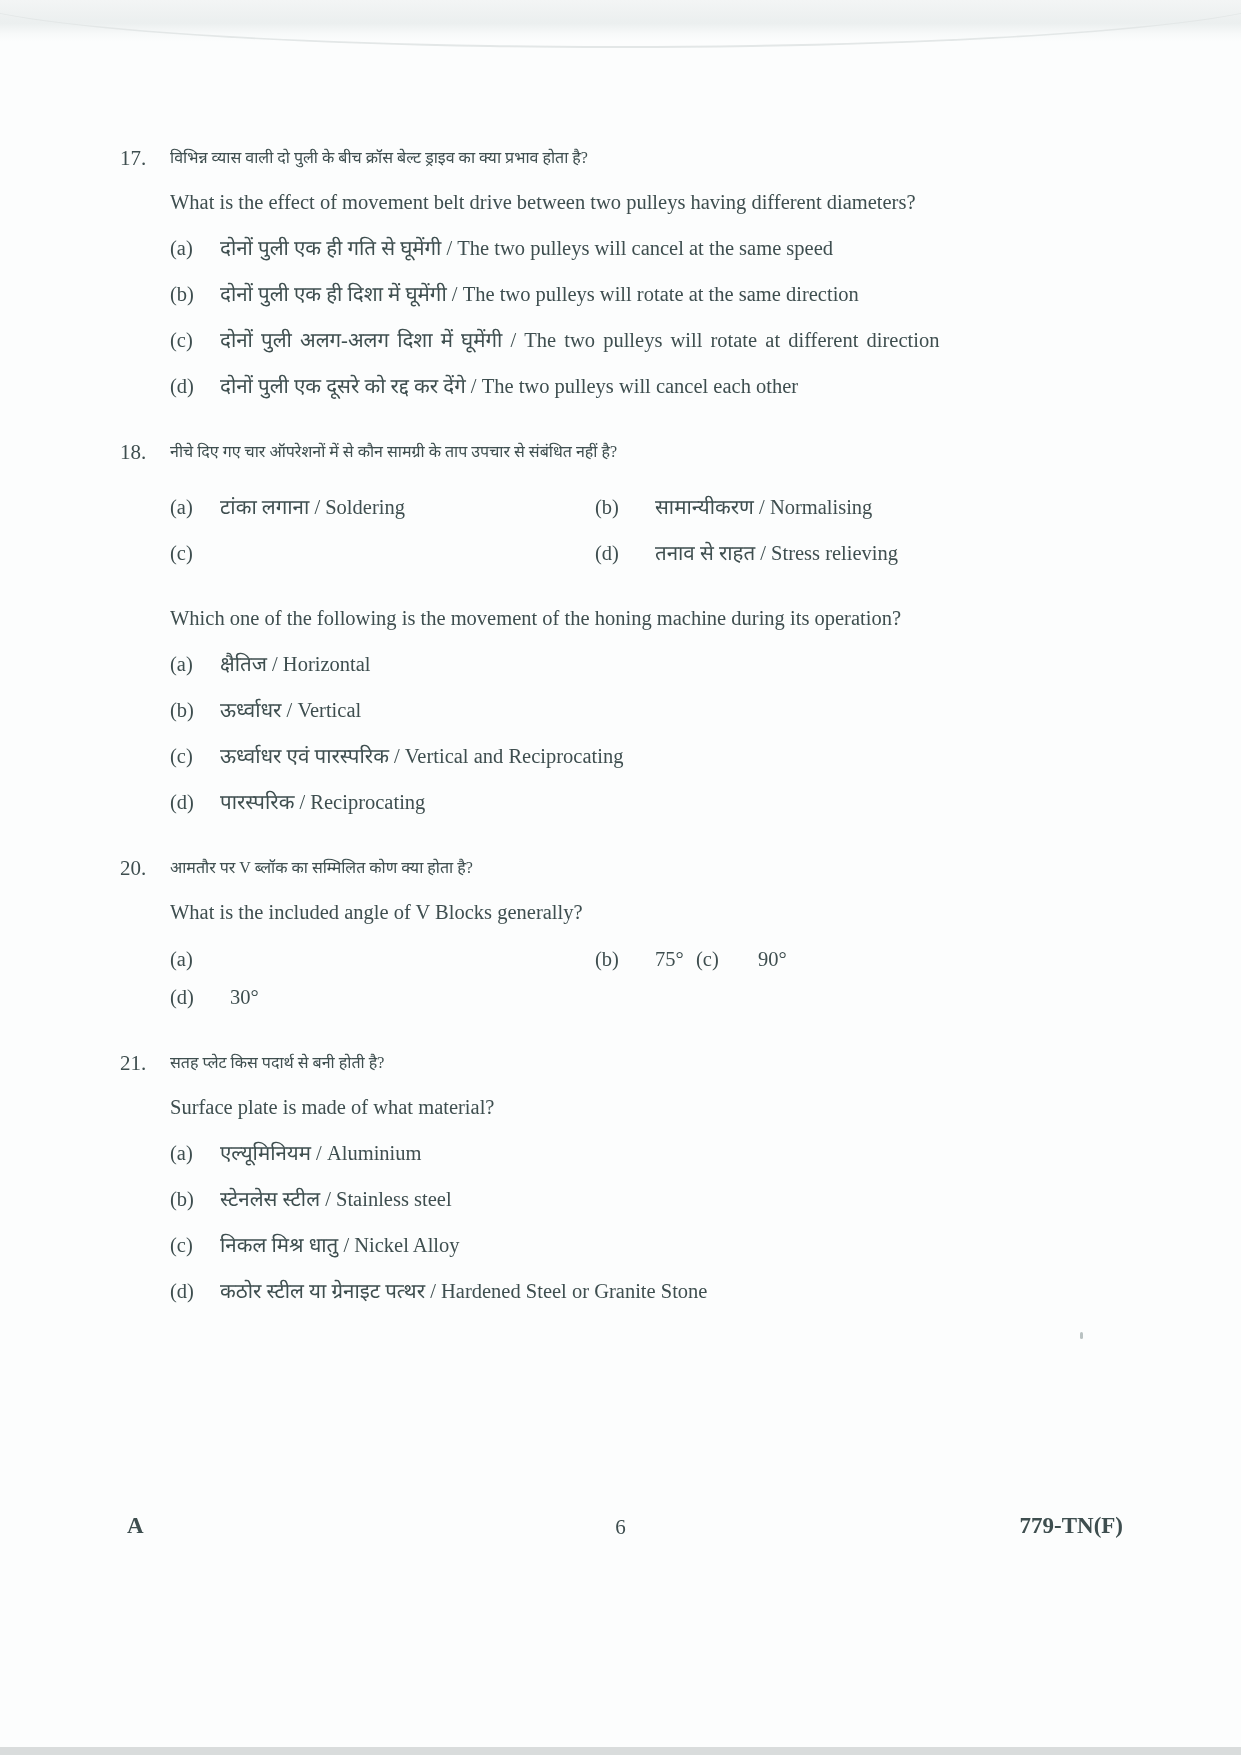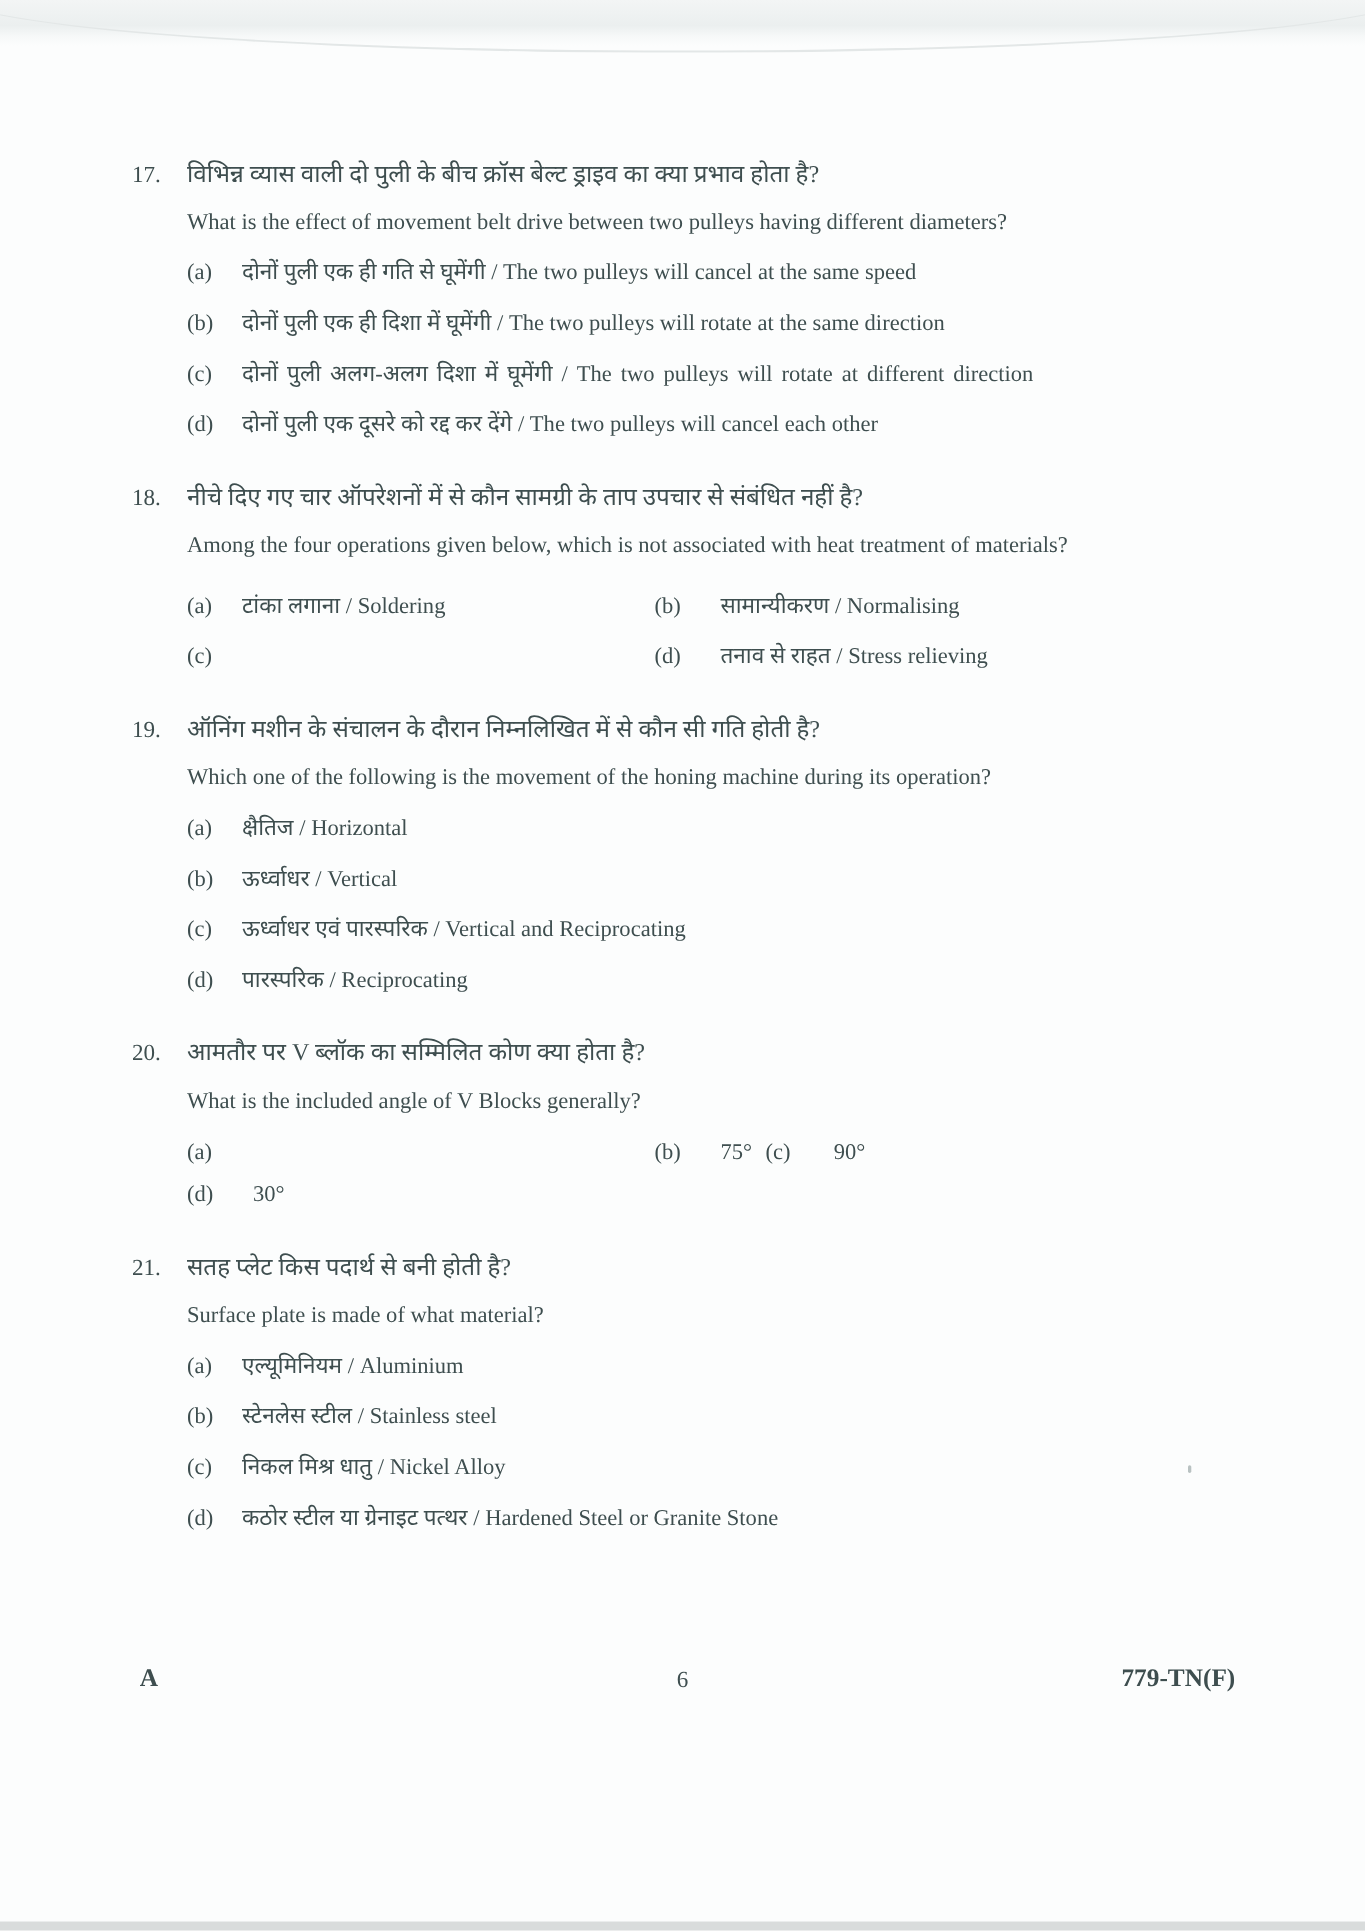--- a/index.html
+++ b/index.html
@@ -25,21 +25,21 @@
   .scan-dot {
     position:absolute; top:1332px; left:1080px;
     width:3px; height:7px; background:#b9c2c2; border-radius:2px;
   }
 
   .content { position:absolute; top:142px; left:120px; width:1001px; }
 
   .q { margin-bottom:34px; }
   .q-head { display:flex; }
   .q-num { flex:none; width:50px; font-size:21px; line-height:32px; }
-  .q-hi  { flex:1; font-size:22px; line-height:32px; }
+  .q-hi  { flex:1; font-size:16px; line-height:32px; }
   .q-en  { margin-left:50px; margin-top:13px; font-size:20.5px; line-height:31px; }
 
   .opts { margin-left:50px; margin-top:9px; }
   .opt { display:flex; margin-top:15px; font-size:20.5px; line-height:31px; }
   .opt-label { flex:none; width:50px; }
   .opt-text  { flex:1; }
   .opt.justify .opt-text { text-align:justify; word-spacing:3px; }
 
   .opts.two-col { display:flex; flex-wrap:wrap; }
   .opts.two-col .opt { box-sizing:border-box; }
@@ -88,44 +88,39 @@
             <span class="opt-label">(d)</span>
             <span class="opt-text">दोनों पुली एक दूसरे को रद्द कर देंगे / The two pulleys will cancel each other</span>
           </div>
         </div>
       </div>
       <div class="q">
         <div class="q-head">
           <span class="q-num">18.</span>
           <span class="q-hi">नीचे दिए गए चार ऑपरेशनों में से कौन सामग्री के ताप उपचार से संबंधित नहीं है?</span>
         </div>
-        <div class="q-en">Among the four operations given below, which is not associated with heat treatment of materials?</div>
         <div class="opts two-col">
           <div class="opt">
             <span class="opt-label">(a)</span>
             <span class="opt-text">टांका लगाना / Soldering</span>
           </div>
           <div class="opt">
             <span class="opt-label">(b)</span>
             <span class="opt-text">सामान्यीकरण / Normalising</span>
           </div>
           <div class="opt">
             <span class="opt-label">(c)</span>
           </div>
           <div class="opt">
             <span class="opt-label">(d)</span>
             <span class="opt-text">तनाव से राहत / Stress relieving</span>
           </div>
         </div>
       </div>
       <div class="q">
-        <div class="q-head">
-          <span class="q-num">19.</span>
-          <span class="q-hi">ऑनिंग मशीन के संचालन के दौरान निम्नलिखित में से कौन सी गति होती है?</span>
-        </div>
         <div class="q-en">Which one of the following is the movement of the honing machine during its operation?</div>
         <div class="opts">
           <div class="opt">
             <span class="opt-label">(a)</span>
             <span class="opt-text">क्षैतिज / Horizontal</span>
           </div>
           <div class="opt">
             <span class="opt-label">(b)</span>
             <span class="opt-text">ऊर्ध्वाधर / Vertical</span>
           </div>

